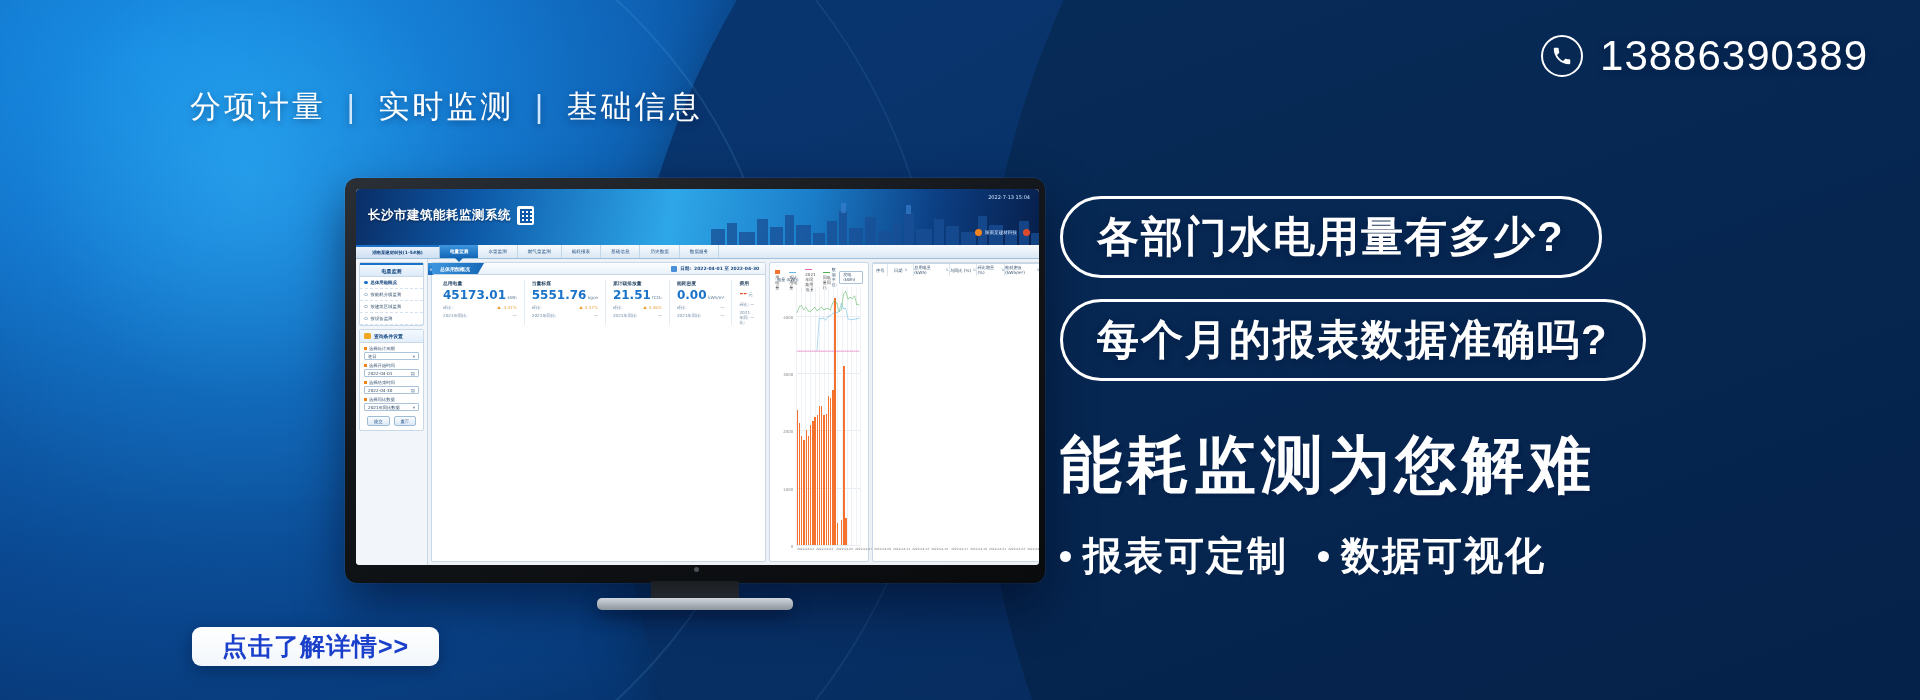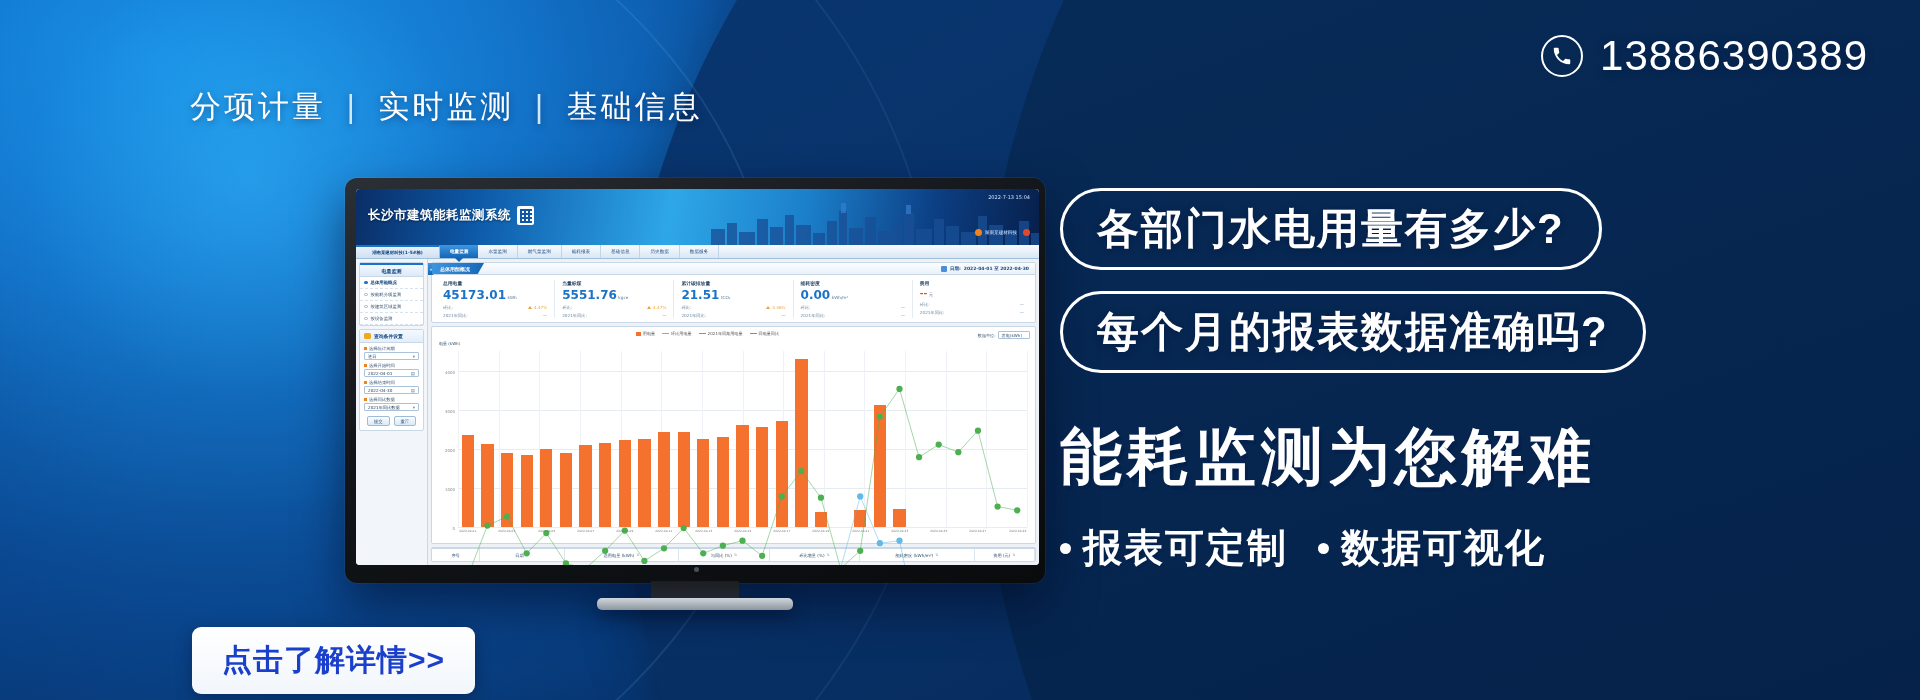--- a/index.html
+++ b/index.html
@@ -157,21 +157,21 @@
   .q-btns { display:flex; gap:4px; justify-content:center; padding:5px 0 4px 0; }
   .q-btn { background:linear-gradient(180deg,#fafdff,#dbe8f5); border:1px solid #9fbcd6;
            border-radius:2px; font-size:4.3px; color:#1d4b80; padding:1.5px 6px; }
 
   .side-collapse { position:absolute; left:72px; top:74px; width:6px; height:12px;
                    background:linear-gradient(180deg,#3f96e0,#1366b5); color:#fff;
                    font-size:5px; display:flex; align-items:center; justify-content:center;
                    border-radius:0 2px 2px 0; }
 
   
-  .main { flex:1; padding:3px; display:flex; flex-direction:column; gap:3px;
+  .main { flex:1; padding:3px; display:flex; flex-direction:row; gap:3px;
           background:#eef2f6; min-width:0; }
   .panel { background:#fff; border:1px solid #c9d8e6; border-radius:2px; }
 
   .pnl-bar { display:flex; align-items:center; justify-content:space-between; height:12px;
              background:linear-gradient(180deg,#fbfdff,#e9f1f9); border-bottom:1px solid #c9d8e6; }
   .pnl-tab { background:linear-gradient(100deg,#3f96e0,#1366b5); color:#fff; font-size:5px;
              font-weight:700; padding:0 14px 0 8px; height:100%; display:flex; align-items:center;
              clip-path:polygon(0 0,100% 0,88% 100%,0 100%); }
   .pnl-date { display:flex; align-items:center; gap:3px; padding-right:6px;
               font-size:4.5px; color:#1d4b80; font-weight:700; }
@@ -218,21 +218,21 @@
   .xcell { flex:1; font-size:3.3px; color:#777; text-align:center;
            transform:scale(.88); white-space:nowrap; }
   svg.lines { position:absolute; inset:0; overflow:visible; }
 
   .tbl { height:13px; border-top:1px solid #c9d8e6; display:flex; background:#fff; }
   .th { border-right:1px solid #dbe5ee; display:flex; align-items:center; justify-content:center;
         gap:2px; font-size:4.2px; color:#2c4a68; }
   .th .sort { font-size:3.6px; color:#8aa3bb; line-height:.8; }
 
   
-  #right { position:absolute; left:1060px; top:188px; width:830px; }
+  #right { position:absolute; left:1060px; top:196px; width:830px; }
   .pill {
     display:inline-flex; align-items:center; justify-content:center;
     border:3px solid #ffffff; border-radius:44px;
     color:#ffffff; font-weight:700; padding:10px 34px;
     font-size:42px; letter-spacing:2px; white-space:nowrap;
     text-shadow:0 2px 7px rgba(0,15,50,.45);
   }
   #pill2 { margin-top:21px; }
   #bigline {
     margin-top:42px; color:#ffffff; font-weight:700; font-size:62px;
@@ -245,22 +245,22 @@
     text-shadow:2px 3px 0 rgba(4,30,72,.45);
     display:flex; align-items:center; gap:30px;
   }
   #bullets .bi { display:flex; align-items:center; gap:12px; }
   #bullets .dot { width:11px; height:11px; border-radius:50%; background:#fff; flex:none; }
 
   
   #cta {
     position:absolute; left:192px; top:627px;
     background:linear-gradient(180deg,#ffffff,#f2f6fb);
-    border-radius:9px; padding:13px 30px;
-    color:#1a3fcb; font-size:30px; font-weight:700; letter-spacing:1px;
+    border-radius:9px; padding:3px 30px;
+    color:#1a3fcb; font-size:25px; font-weight:700; letter-spacing:1px;
     box-shadow:0 5px 16px rgba(0,12,40,.35);
     white-space:nowrap;
   }
 </style>
 </head>
 <body>
 
 <div id="bg">
   <div class="swoosh-a"></div>
   <div class="swoosh-b"></div>

